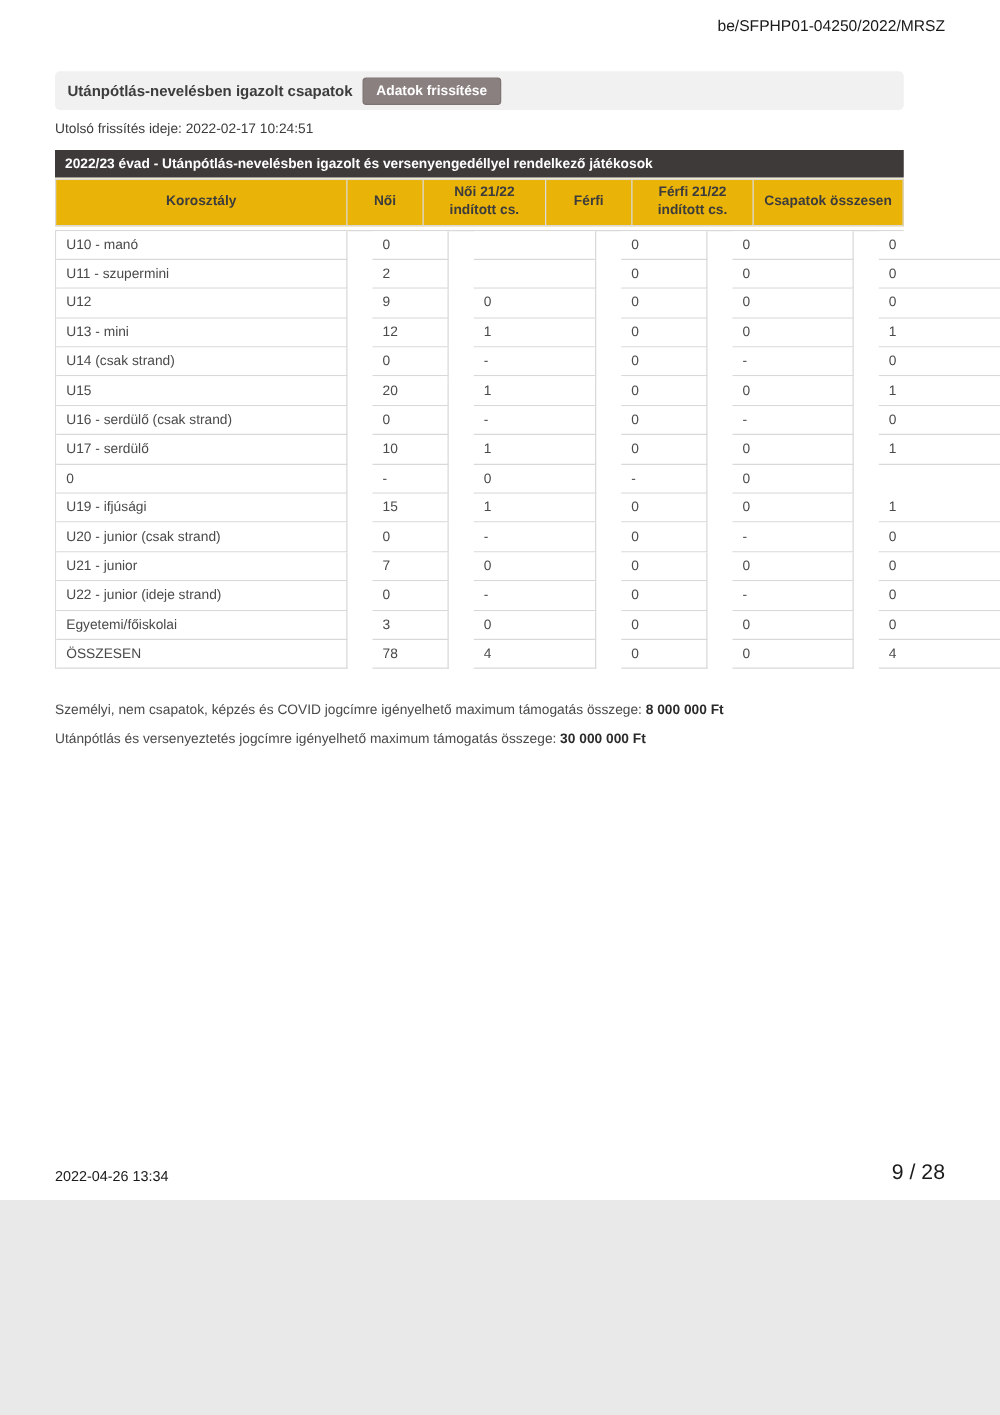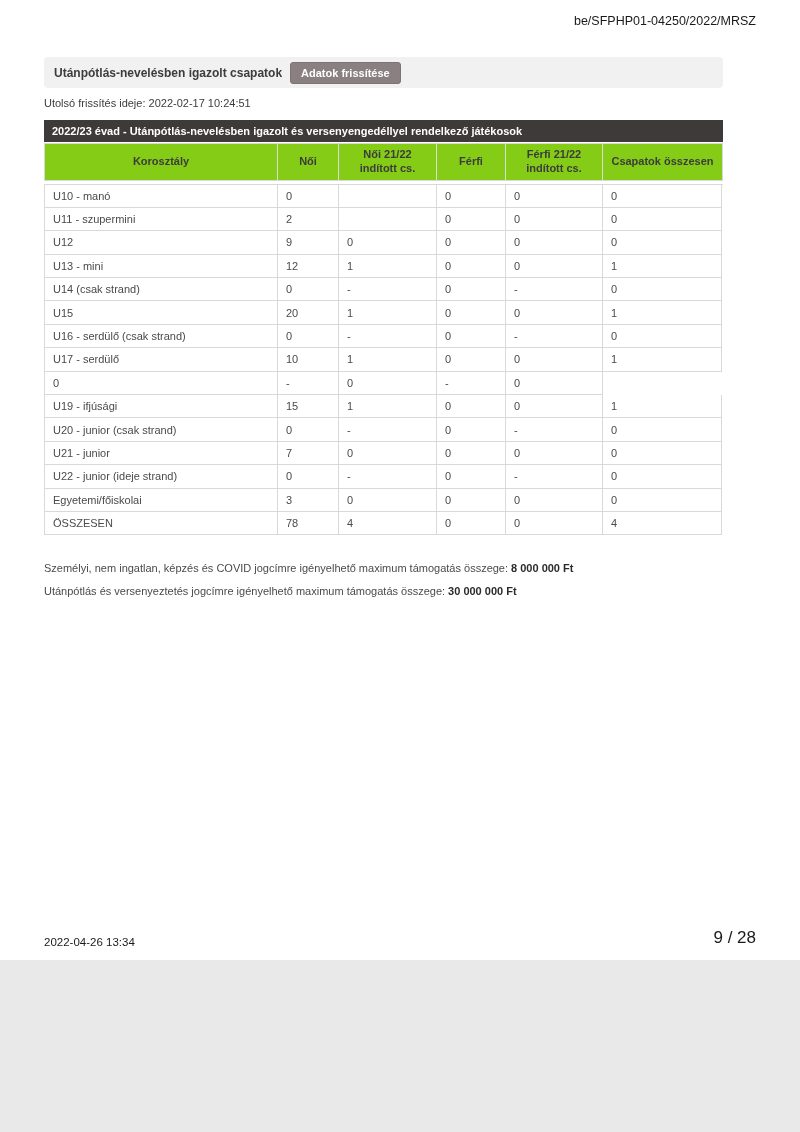--- a/index.html
+++ b/index.html
@@ -66,21 +66,21 @@
     background: #3e3a39;
     color: #ffffff;
     font-size: 11px;
     font-weight: bold;
     padding: 5px 8px;
     margin-bottom: 1px;
   }
   .grid-header {
     display: grid;
     grid-template-columns: 233px 61px 98px 69px 97px 119px;
-    background: #84cc16;
+    background: #eab308;
     border: 1px solid #d9d9d9;
     margin-bottom: 3px;
   }
   .hcell {
     min-height: 34px;
     padding: 4px 6px;
     font-size: 11px;
     font-weight: bold;
     color: #3c3c3c;
     text-align: center;
@@ -91,20 +91,21 @@
     line-height: 1.25;
   }
   .hcell:last-child { border-right: none; }
   .grid-body {
     border-left: 1px solid #d9d9d9;
     border-top: 1px solid #d9d9d9;
   }
   .grid-row {
     display: grid;
     grid-template-columns: 233px 61px 98px 69px 97px 119px;
+    gap: 20px;
   }
   .cell {
     min-height: 23.4px;
     padding: 4px 8px;
     font-size: 11px;
     color: #4a4a4a;
     display: flex;
     align-items: center;
     border-right: 1px solid #d9d9d9;
     border-bottom: 1px solid #d9d9d9;
@@ -293,21 +294,21 @@
         <div class="cell">0</div>
         <div class="cell">0</div>
         <div class="cell">4</div>
       </div>
     </div>
 
   </div>
 
   <div class="notes">
     <div class="note-line">
-      <span>Személyi, nem ingatlan, képzés és COVID jogcímre igényelhető maximum támogatás összege:</span><span class="note-amount">8 000 000 Ft</span>
+      <span>Személyi, nem csapatok, képzés és COVID jogcímre igényelhető maximum támogatás összege:</span><span class="note-amount">8 000 000 Ft</span>
     </div>
     <div class="note-line">
       <span>Utánpótlás és versenyeztetés jogcímre igényelhető maximum támogatás összege:</span><span class="note-amount">30 000 000 Ft</span>
     </div>
   </div>
 
   <div class="footer-date">2022-04-26 13:34</div>
   <div class="footer-page">9 / 28</div>
 
 </div>

